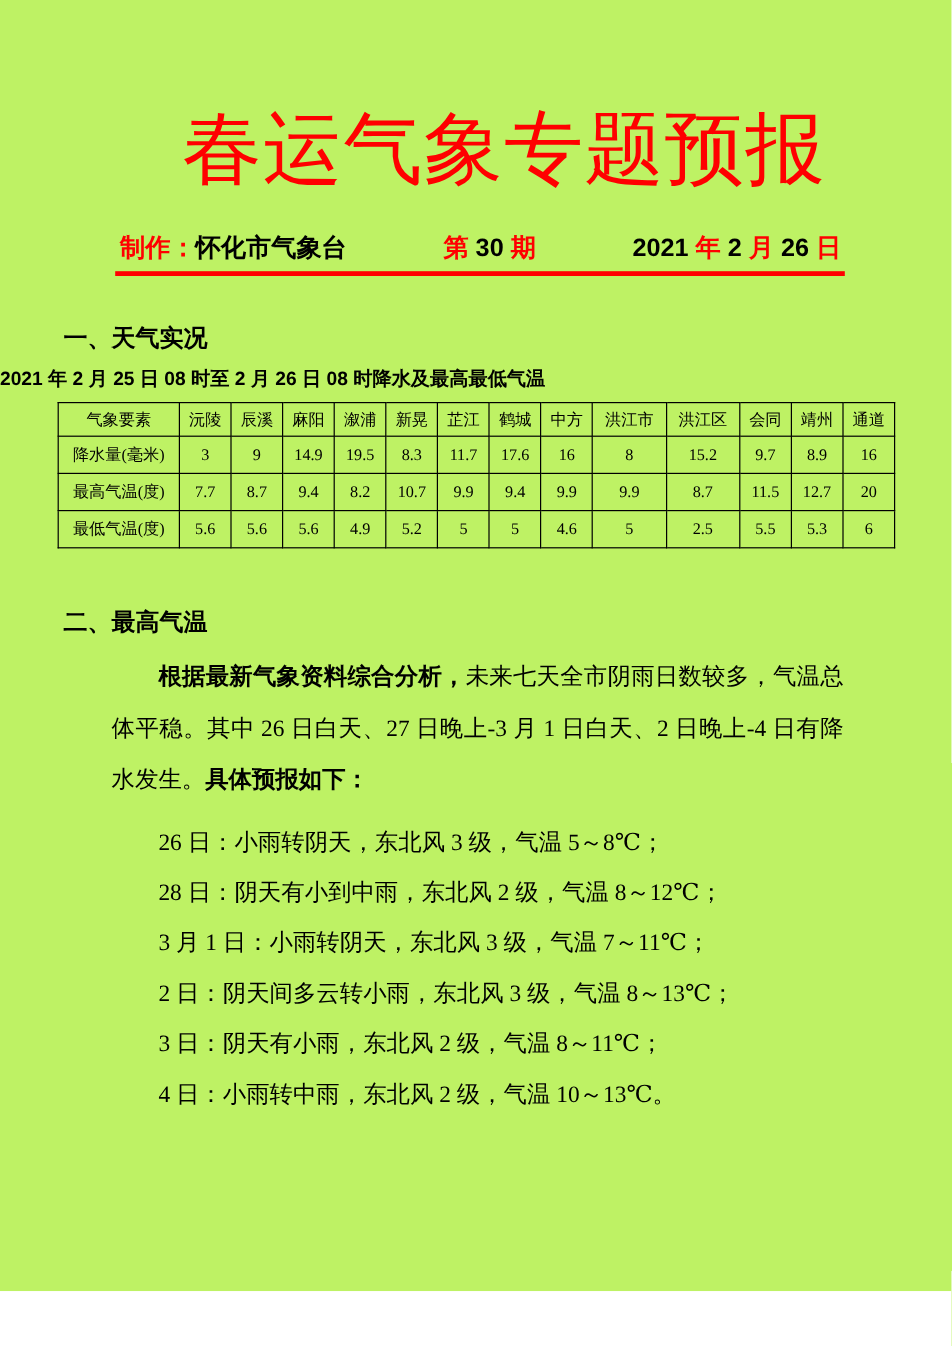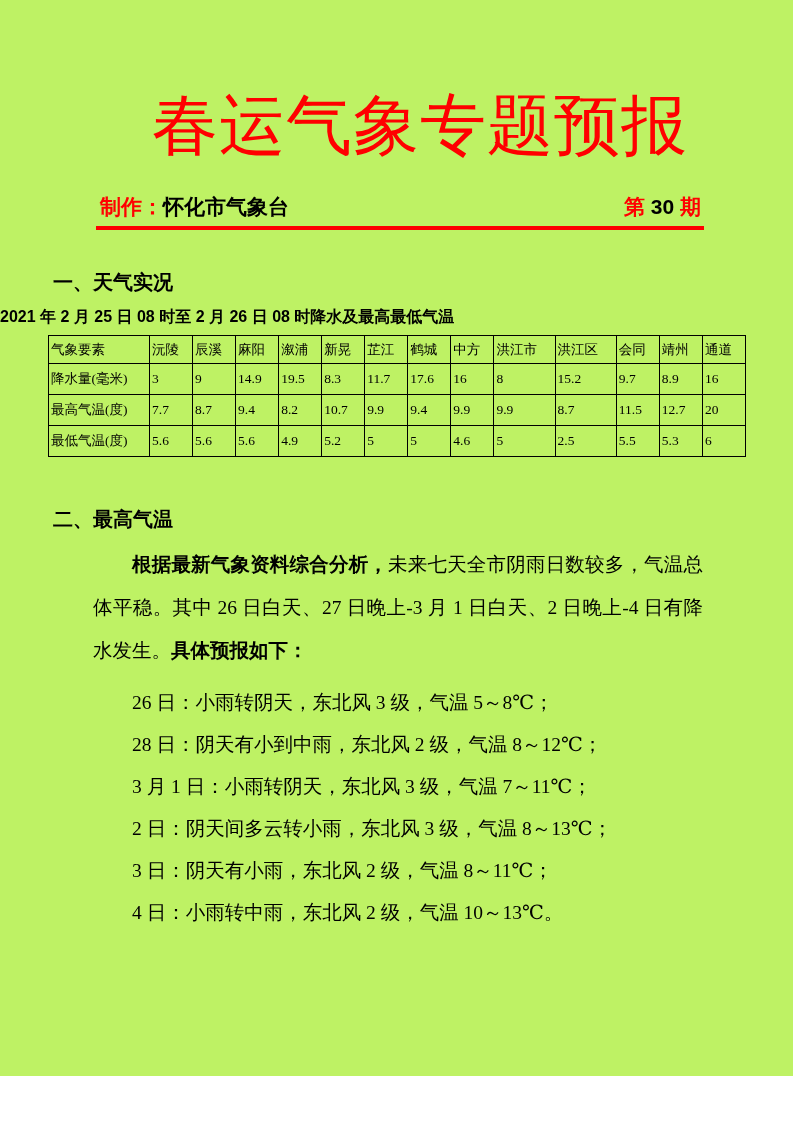--- a/index.html
+++ b/index.html
@@ -65,21 +65,21 @@
   table.weather {
     margin: 8px 0 0 48px;
     width: 698px;
     border-collapse: collapse;
     border: 1.5px solid #000000;
     font-size: 13.5px;
     table-layout: auto;
   }
   table.weather th, table.weather td {
     border: 1px solid #000000;
-    text-align: left;
+    text-align: center;
     vertical-align: middle;
     font-weight: normal;
     padding: 0 2px;
   }
   table.weather thead tr { height: 28px; }
   table.weather tbody tr { height: 31px; }
   table.weather th:first-child, table.weather td:first-child { width: 96px; }
   
   .forecast-para {
     margin: 12px 90px 0 93px;
@@ -108,20 +108,23 @@
 <div class="page">
 
   <div class="doc-title">春运气象专题预报</div>
 
   <div class="masthead">
     <span>
       <span class="red-text">制作：</span><span class="black-text">怀化市气象台</span>
     </span>
     <span>
       <span class="red-text">第 </span><span class="black-text">30</span><span class="red-text"> 期</span>
+    </span>
+    <span>
+      <span class="black-text">2021</span><span class="red-text"> 年 </span><span class="black-text">2</span><span class="red-text"> 月 </span><span class="black-text">26</span><span class="red-text"> 日</span>
     </span>
   </div>
 
   <div class="red-rule"></div>
 
   <div class="section-heading heading-1">一、天气实况</div>
 
   <div class="table-caption">2021 年 2 月 25 日 08 时至 2 月 26 日 08 时降水及最高最低气温</div>
 
   <table class="weather">

